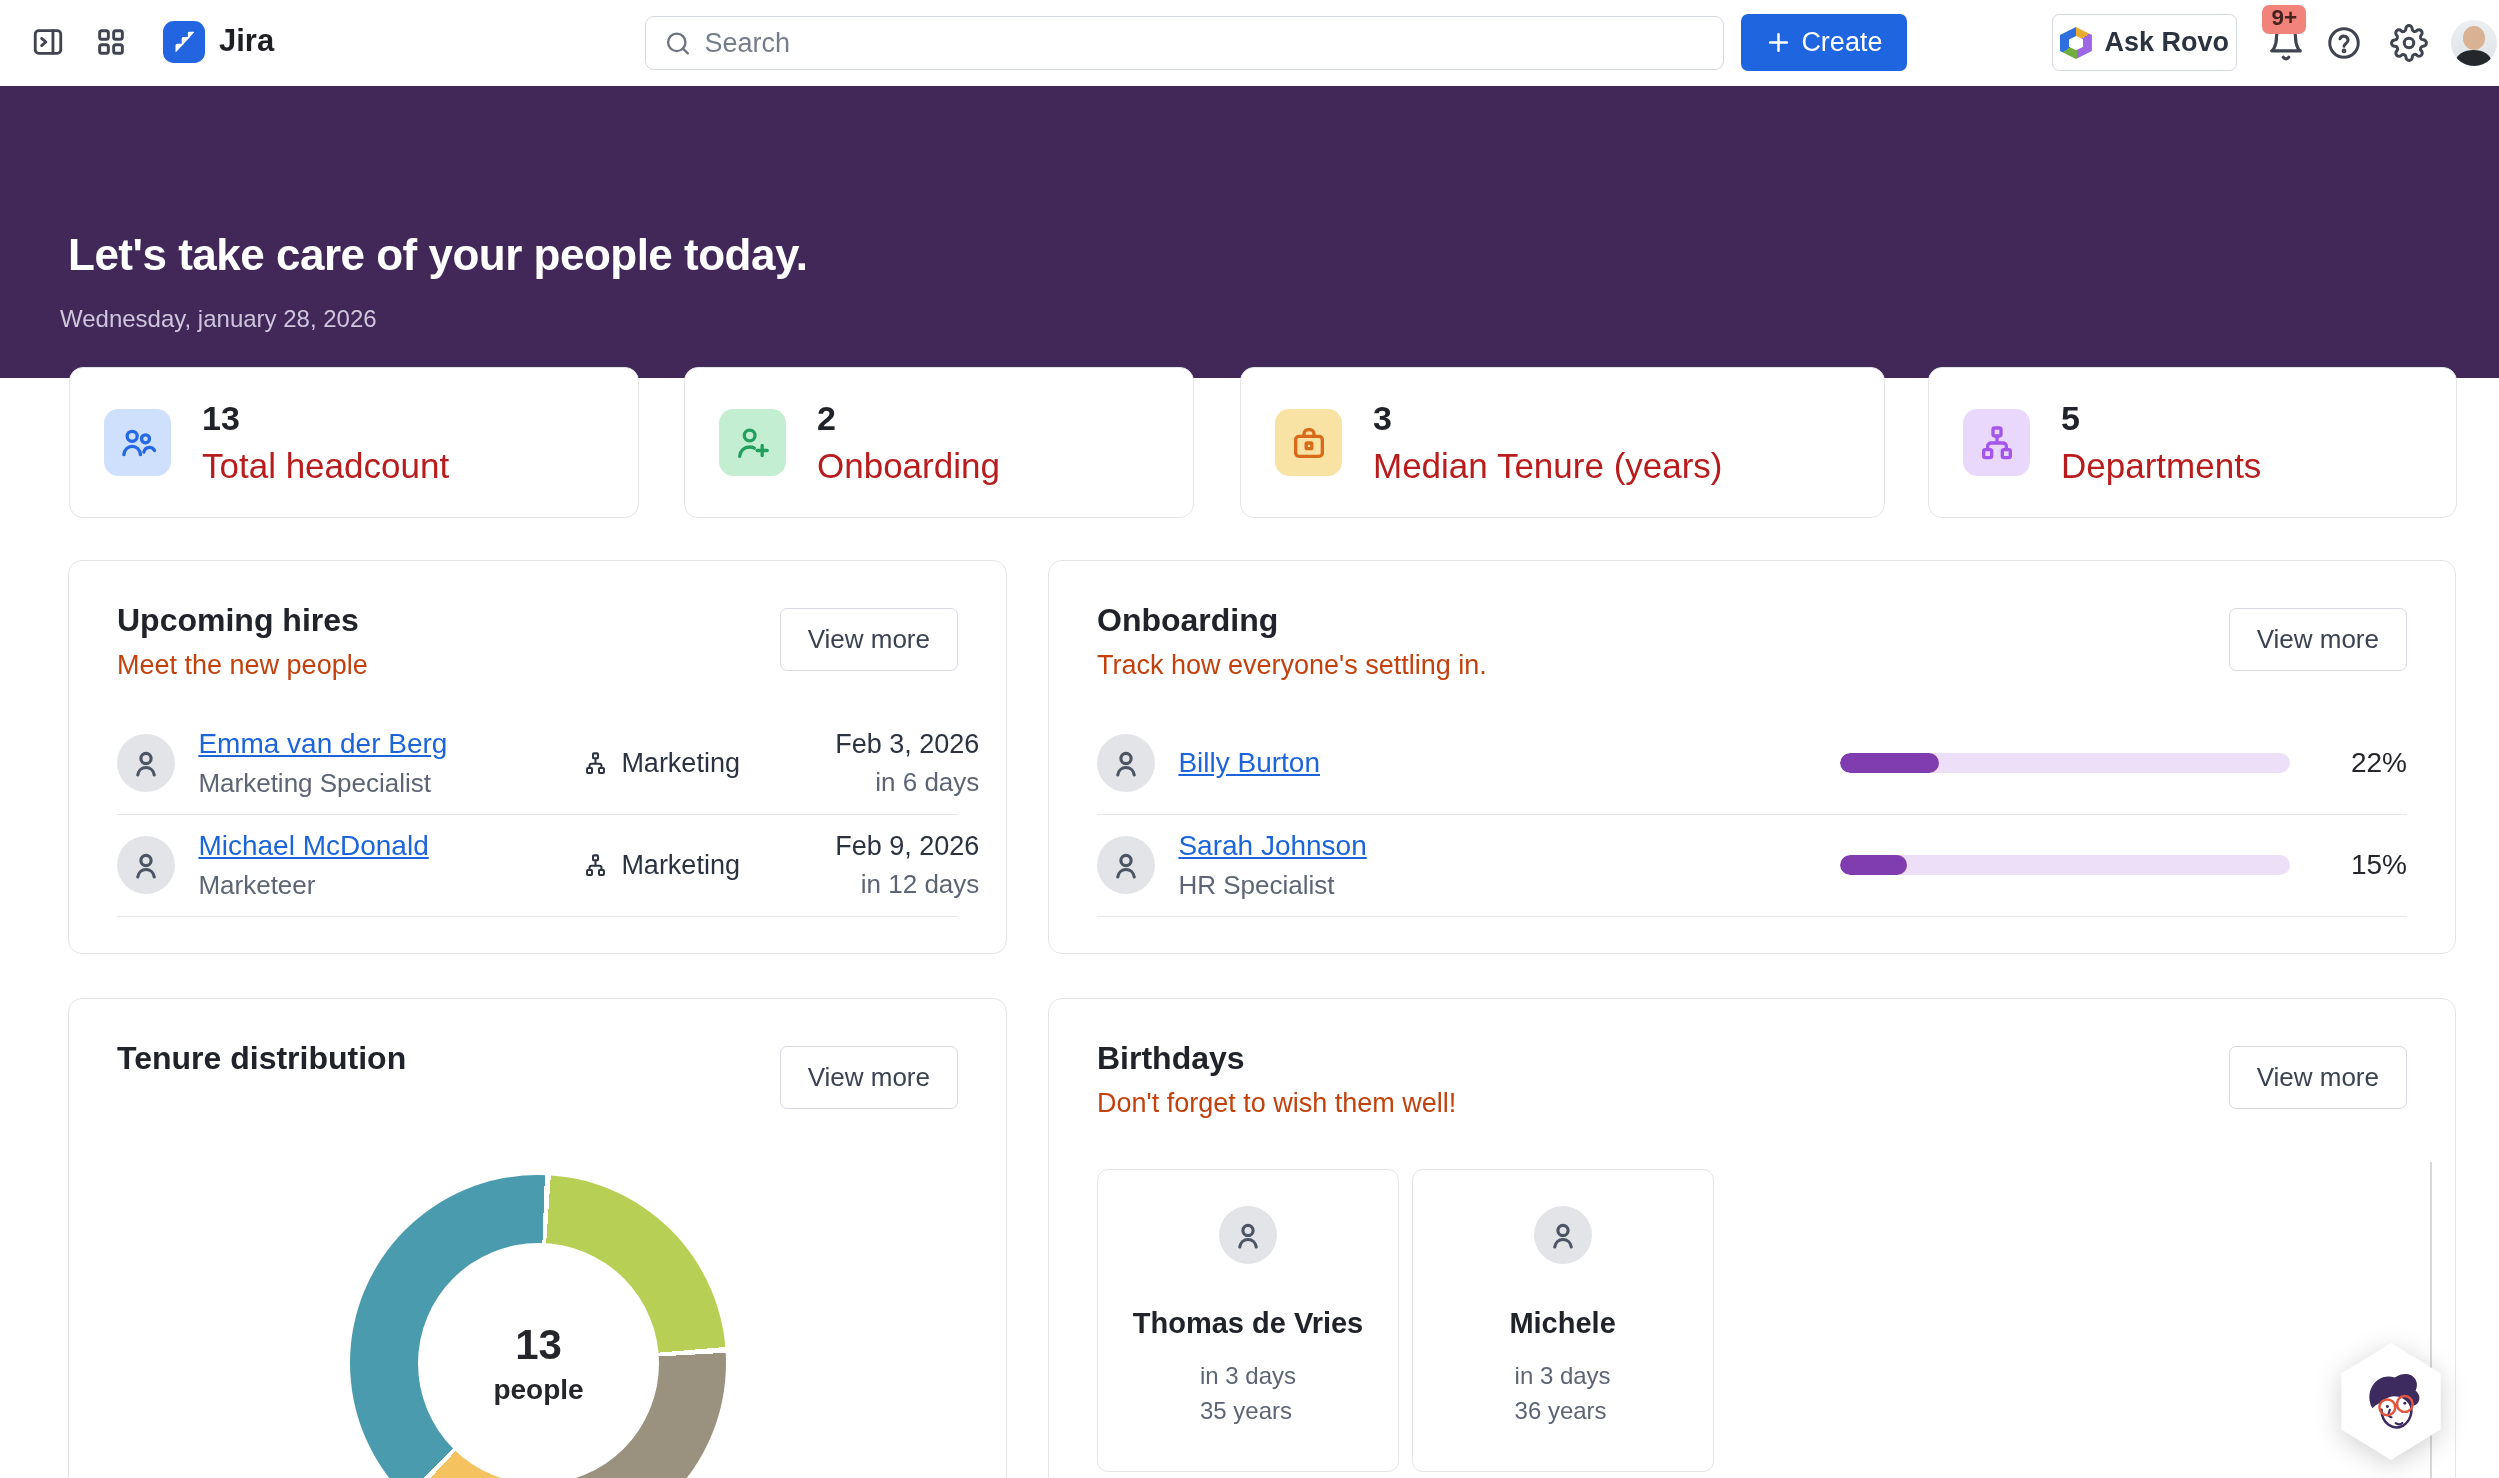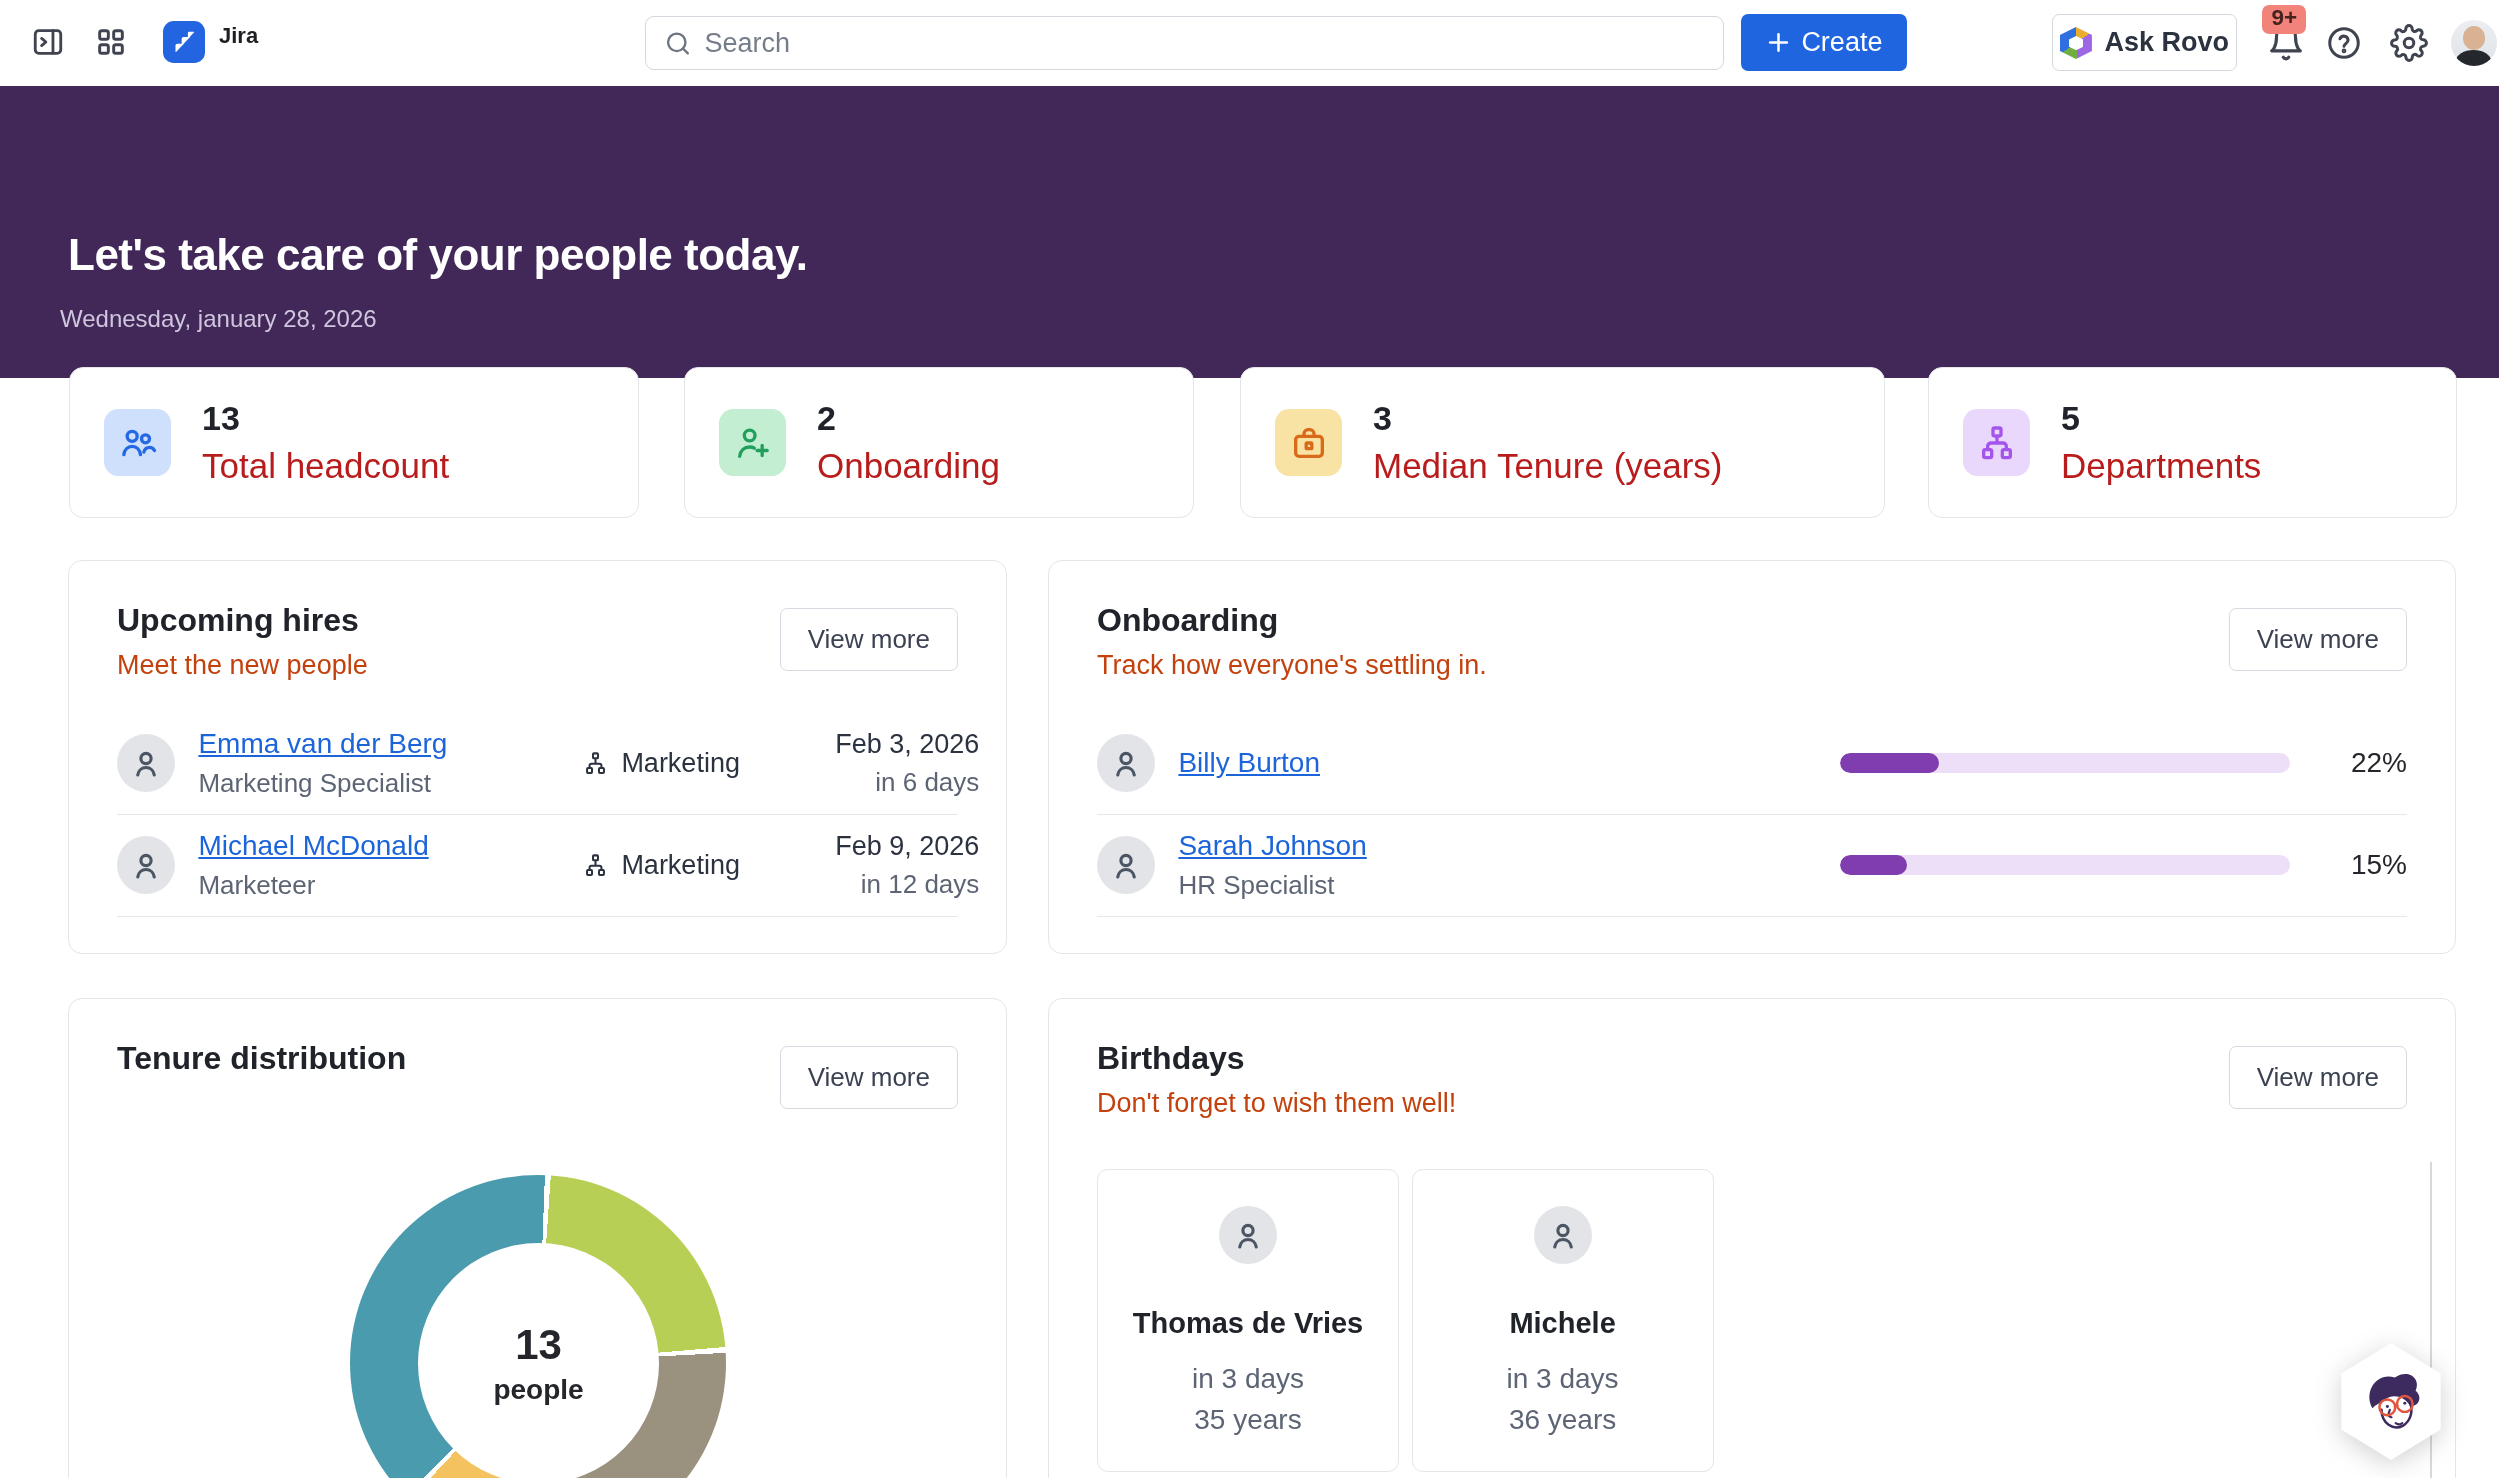--- a/index.html
+++ b/index.html
@@ -5,21 +5,21 @@
   * { margin:0; padding:0; box-sizing:border-box; }
   html,body { background:#fff; }
   body { font-family:"Liberation Sans", "DejaVu Sans", sans-serif; color:#20232a; }
   .canvas { position:relative; width:2500px; height:1479px; overflow:hidden; background:#fff; }
 
   
   .topbar { position:absolute; left:0; top:0; width:2500px; height:86px; background:#fff; }
   .tb-item { position:absolute; display:flex; align-items:center; justify-content:center; color:#3f4450; background:none; border:none; cursor:pointer; }
   .icon-btn svg { display:block; }
   .jira-tile { position:absolute; left:163px; top:21px; width:42px; height:42px; border-radius:10.8px; background:#2365e0; display:flex; align-items:center; justify-content:center; }
-  .jira-name { position:absolute; left:219px; top:23.4px; font-size:22px; font-weight:700; color:#1e1f23; }
+  .jira-name { position:absolute; left:219px; top:23.4px; font-size:31px; font-weight:700; color:#1e1f23; }
   .searchbox { position:absolute; left:645px; top:16px; width:1079px; height:54px; border:1.8px solid #d3d7de; border-radius:9px; background:#fff; display:flex; align-items:center; padding:0 18px; gap:12.6px; }
   .searchbox input { border:none; outline:none; font-size:27px; color:#20232a; width:100%; font-family:inherit; background:transparent; }
   .searchbox input::placeholder { color:#767d8a; }
   .create-btn { position:absolute; left:1741px; top:14.4px; width:166px; height:57px; background:#2065e0; color:#fff; border:none; border-radius:7.2px; font-size:27px; font-weight:500; display:flex; align-items:center; justify-content:center; gap:10.8px; cursor:pointer; font-family:inherit; }
   .askrovo-btn { position:absolute; left:2052px; top:14.4px; width:185px; height:57px; background:#fff; border:1.8px solid #d3d7de; border-radius:7.2px; font-size:27px; font-weight:700; color:#2b3240; display:flex; align-items:center; justify-content:center; gap:12.6px; cursor:pointer; font-family:inherit; }
   .rovo-logo { width:32px; height:32px; clip-path:polygon(50% 0,100% 25%,100% 75%,50% 100%,0 75%,0 25%); background:conic-gradient(from 0deg,#e8ac2f 0 55deg,#9d66e4 55deg 175deg,#6fae3f 175deg 235deg,#2f6fe0 235deg 360deg); position:relative; flex:0 0 auto; }
   .rovo-logo::after { content:""; position:absolute; left:9px; top:9px; width:14.4px; height:14.4px; background:#fff; clip-path:polygon(50% 0,100% 25%,100% 75%,50% 100%,0 75%,0 25%); }
   .bell-wrap { position:absolute; left:2266px; top:23.4px; width:40px; height:40px; }
   .badge { position:absolute; left:-3.6px; top:-18px; background:#f1837a; color:#46231e; font-size:22.5px; font-weight:700; padding:0.9px 9px 2.7px; border-radius:7.2px; line-height:1.1; }
   .help-btn { left:2326px; top:25px; width:36px; height:36px; }
@@ -65,21 +65,21 @@
   
   .donut { position:absolute; left:281px; top:176px; width:376px; height:376px; border-radius:50%; }
   .donut-hole { position:absolute; left:68px; top:68px; width:241px; height:241px; border-radius:50%; background:#fff; display:flex; flex-direction:column; align-items:center; justify-content:center; }
   .donut-hole .n { font-size:42px; font-weight:800; color:#24262b; }
   .donut-hole .t { font-size:28px; font-weight:700; color:#24262b; margin-top:5.4px; }
 
   
   .bday-wrap { display:flex; gap:12.6px; padding:0 48px; margin-top:50px; }
   .bday-card { width:302px; height:303px; border:1.8px solid #e3e5e9; border-radius:10.8px; display:flex; flex-direction:column; align-items:center; padding-top:36px; }
   .bday-name { font-size:29px; font-weight:700; color:#20232a; text-align:center; line-height:1.25; margin-top:23.4px; min-height:72px; display:flex; align-items:center; }
-  .bday-sub { font-size:28px; color:#5d6575; text-align:center; line-height:1.45; }
+  .bday-sub { font-size:24px; color:#5d6575; text-align:left; line-height:1.45; }
 
   
   .vline { position:absolute; left:2430px; top:1162px; width:1.8px; height:317px; background:#d8d8dc; }
   .rovo-bubble { position:absolute; left:2337px; top:1343px; width:108px; height:117px; filter:drop-shadow(0 5.4px 12.6px rgba(0,0,0,.18)); cursor:pointer; }
   .hexa { width:100%; height:100%; background:#fff; clip-path:polygon(50% 0,96% 26%,96% 74%,50% 100%,4% 74%,4% 26%); display:flex; align-items:center; justify-content:center; }
 </style>
 </head>
 <body>
 
 <div class="canvas">

